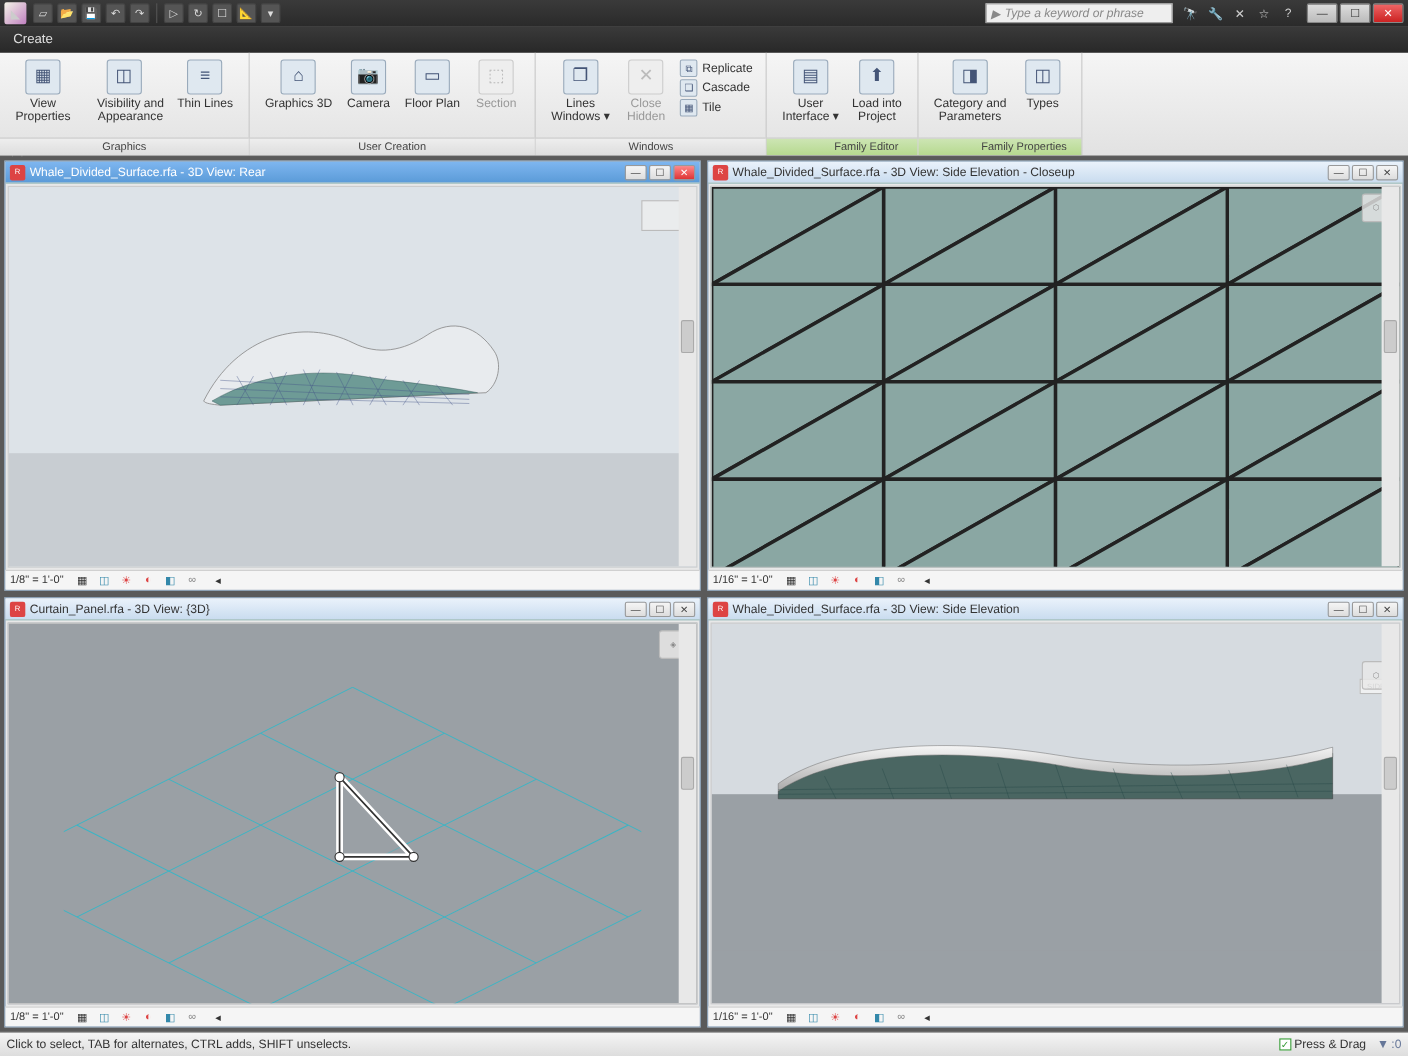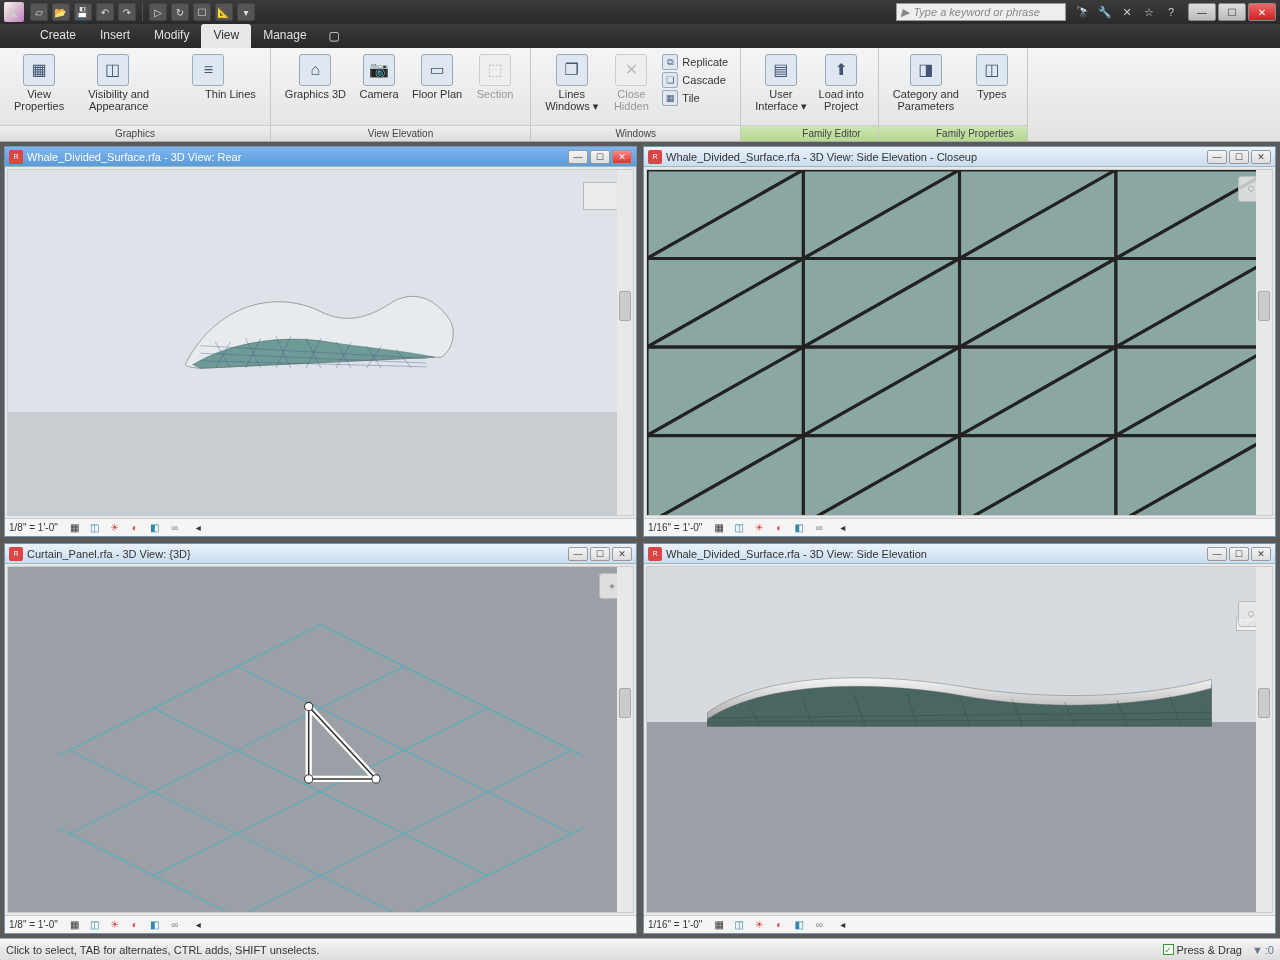--- a/index.html
+++ b/index.html
@@ -13,21 +13,21 @@
 .qat .sep { width:1px; background:#555; margin:0 2px;}
 .titlebar .spacer { flex: 1; }
 .search-box { background: #eee; border: 1px solid #999; width: 170px; height: 18px; padding: 0 4px; font-size: 11px; color: #888; font-style: italic; display:flex; align-items:center; }
 .win-btns { display: flex; margin-left: 8px; gap:2px;}
 .win-btn { width: 28px; height: 18px; background: linear-gradient(#ddd,#bbb); border:1px solid #888; border-radius:2px; display:flex;align-items:center;justify-content:center; color:#333; font-size:10px;}
 .win-btn.close { background: linear-gradient(#e66,#c22); color:#fff;}
 .help-icons { display:flex; gap:4px; margin-left:8px;}
 .help-icons .hi { width:18px; height:18px; color:#ccc; display:flex; align-items:center; justify-content:center;}
 
 
-.menu-row { background: linear-gradient(#3a3a3a, #282828); height: 24px; display: flex; align-items: stretch; padding-left: 28px; color: #e0e0e0; font-size: 12px; }
+.menu-row { background: linear-gradient(#3a3a3a, #282828); height: 24px; display: flex; align-items: stretch; color: #e0e0e0; font-size: 12px; flex-direction: column; }
 .menu-row .m { padding: 4px 12px; cursor: default; }
 .menu-row .m.active { background: #e8e8e8; color: #333; border-radius: 3px 3px 0 0; }
 .menu-row .rec { margin-left:10px; display:flex; align-items:center;}
 
 
 .ribbon { background: linear-gradient(#f5f5f5, #e2e2e2); height: 94px; display: flex; border-bottom: 1px solid #aaa; }
 .panel { border-right: 1px solid #c8c8c8; display: flex; flex-direction: column; align-items: stretch; }
 .panel .body { flex: 1; display: flex; align-items: flex-start; padding: 4px 8px 0 8px; }
 .panel .label { text-align: center; font-size: 10px; color: #444; padding: 2px 0; background: linear-gradient(#eee,#ddd); border-top:1px solid #ccc;}
 .panel .label.green { background: linear-gradient(#cde5b4, #b6d98f); padding-left: 44px; }
@@ -132,21 +132,21 @@
           <div style="white-space:pre;">View
 Properties</div>
         </div>
       <div class="big-btn">
           <div class="ic">◫</div>
           <div style="white-space:pre;margin-left:12px;">Visibility and
 Appearance</div>
         </div>
       <div class="big-btn">
           <div class="ic">≡</div>
-          <div style="white-space:pre;margin-left:44px;">Thin Lines</div>
+          <div style="white-space:pre;">Thin Lines</div>
         </div>
     </div>
     <div class="label">Graphics</div>
   </div>
   <div class="panel">
     <div class="body">
       <div class="big-btn">
           <div class="ic">⌂</div>
           <div style="white-space:pre;">Graphics 3D</div>
         </div>
@@ -156,21 +156,21 @@
         </div>
       <div class="big-btn">
           <div class="ic">▭</div>
           <div style="white-space:pre;">Floor Plan</div>
         </div>
       <div class="big-btn disabled">
           <div class="ic">⬚</div>
           <div style="white-space:pre;">Section</div>
         </div>
     </div>
-    <div class="label">View Elevation</div>
+    <div class="label">User Creation</div>
   </div>
   <div class="panel">
     <div class="body">
       <div class="big-btn">
           <div class="ic">❐</div>
           <div style="white-space:pre;"><span>Lines
 Windows</span> ▾</div>
         </div>
       <div class="big-btn disabled">
           <div class="ic">✕</div>

